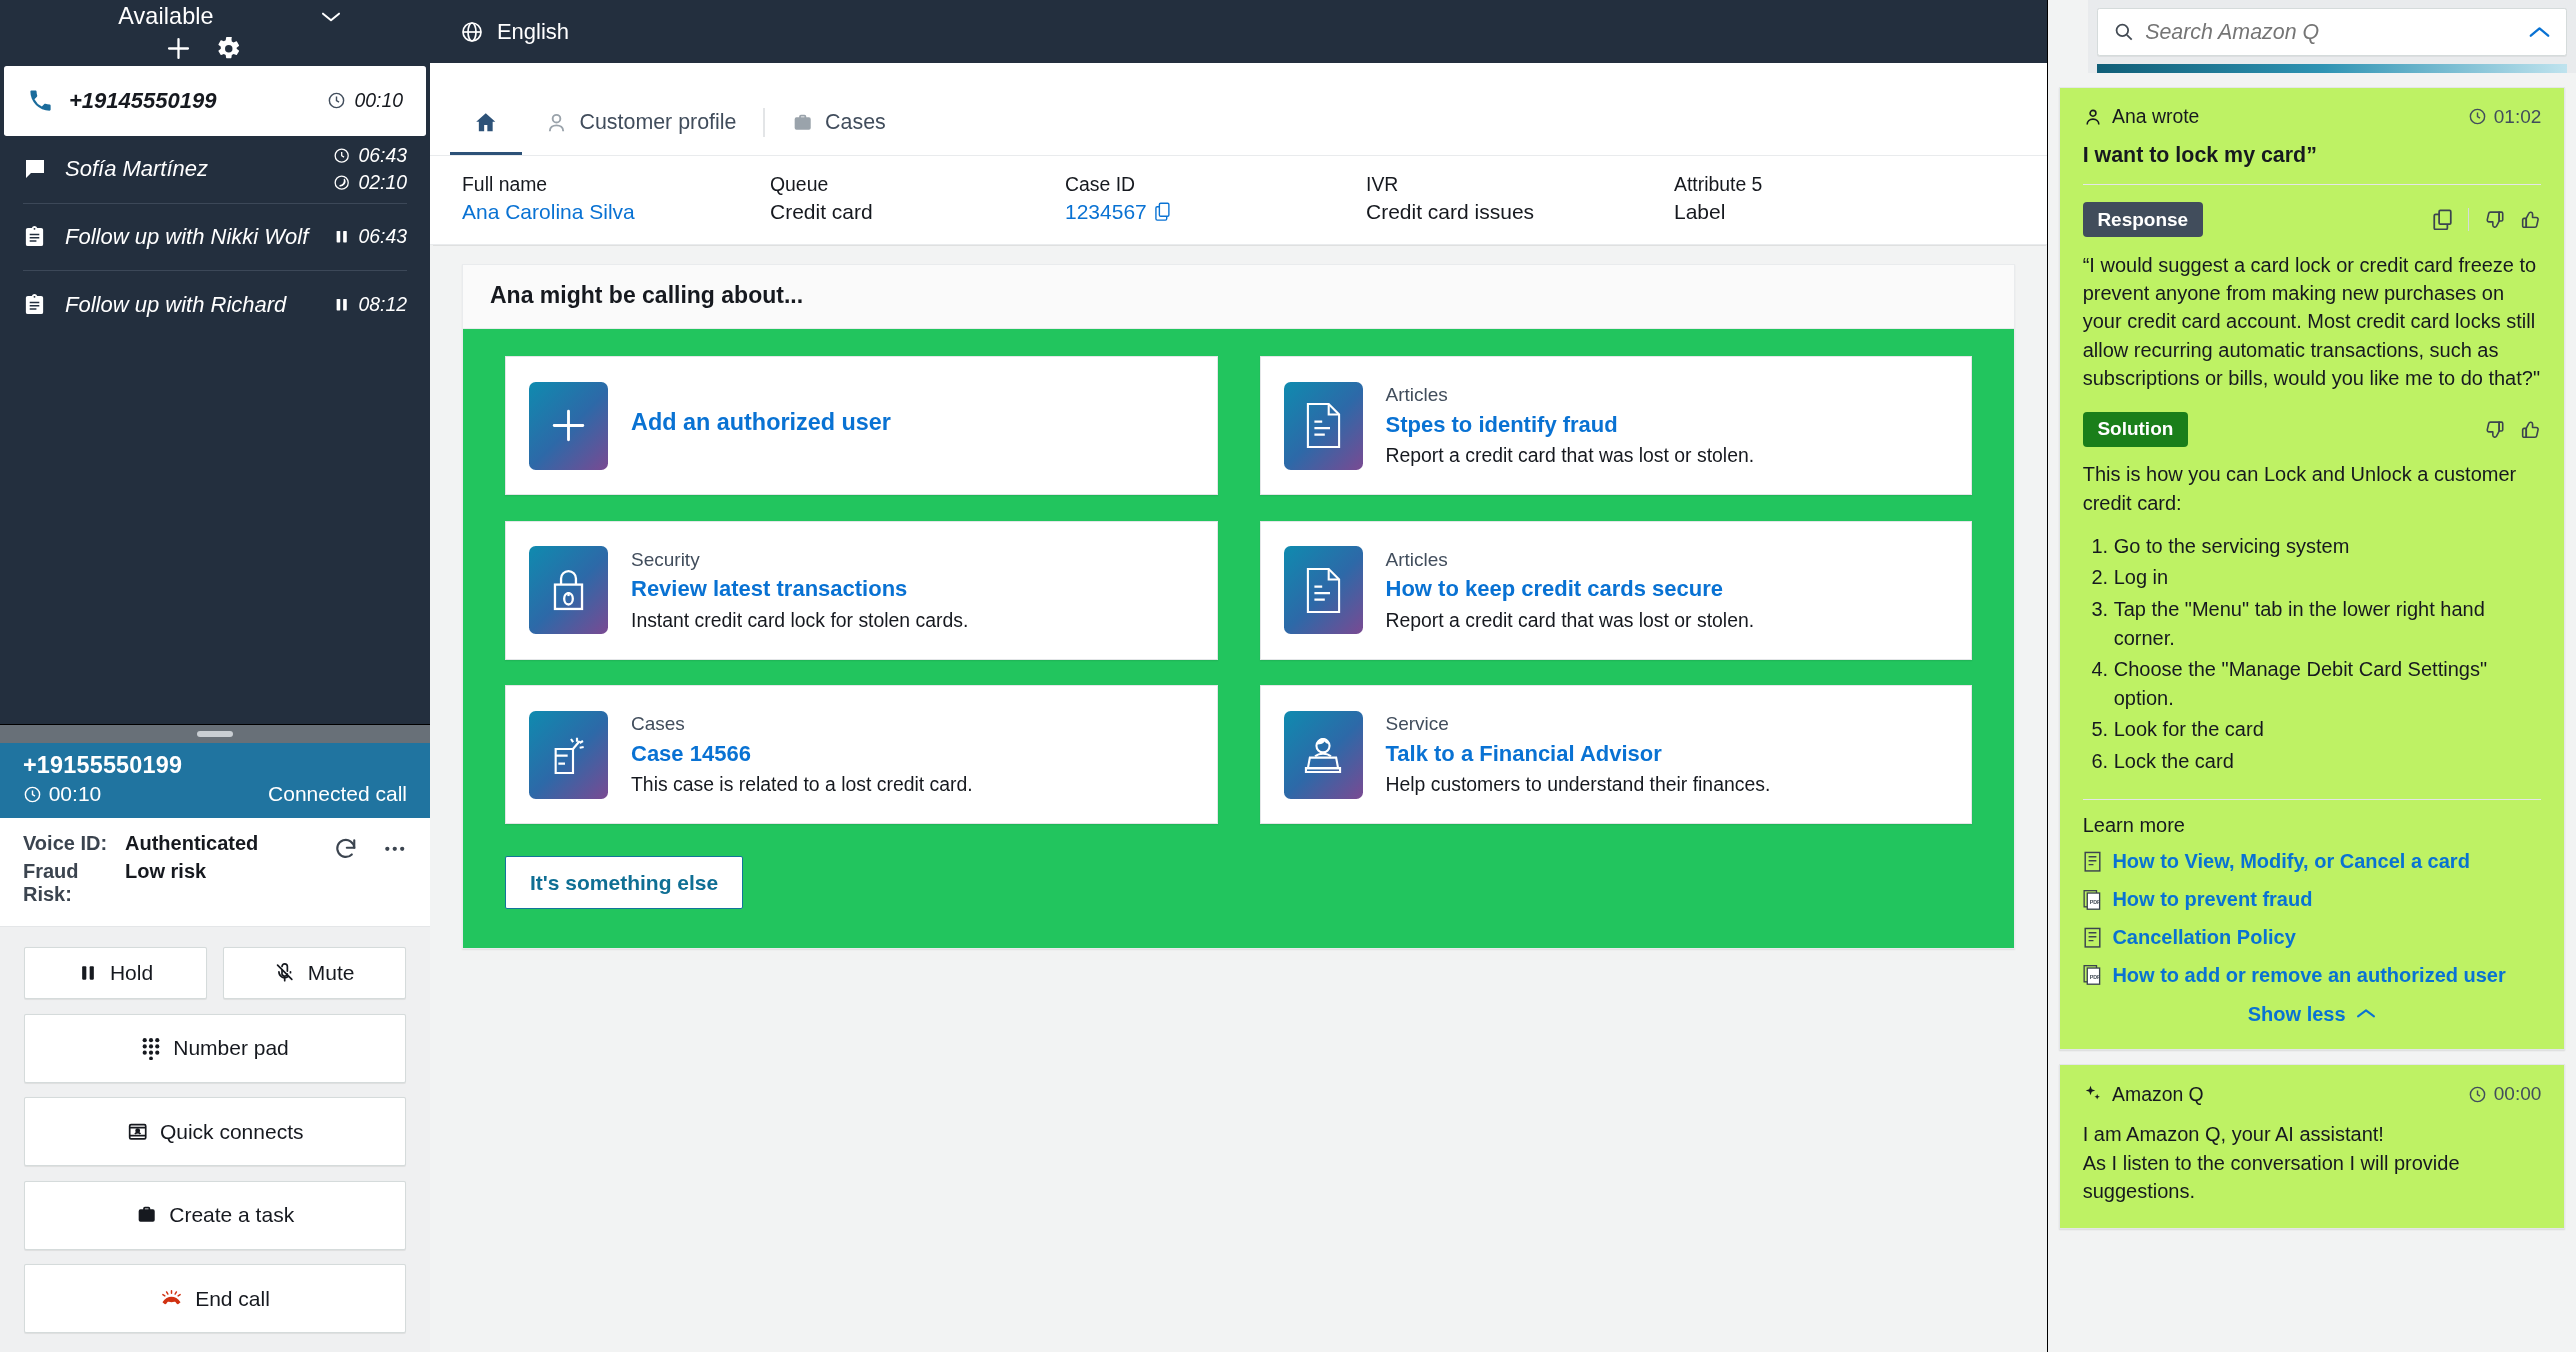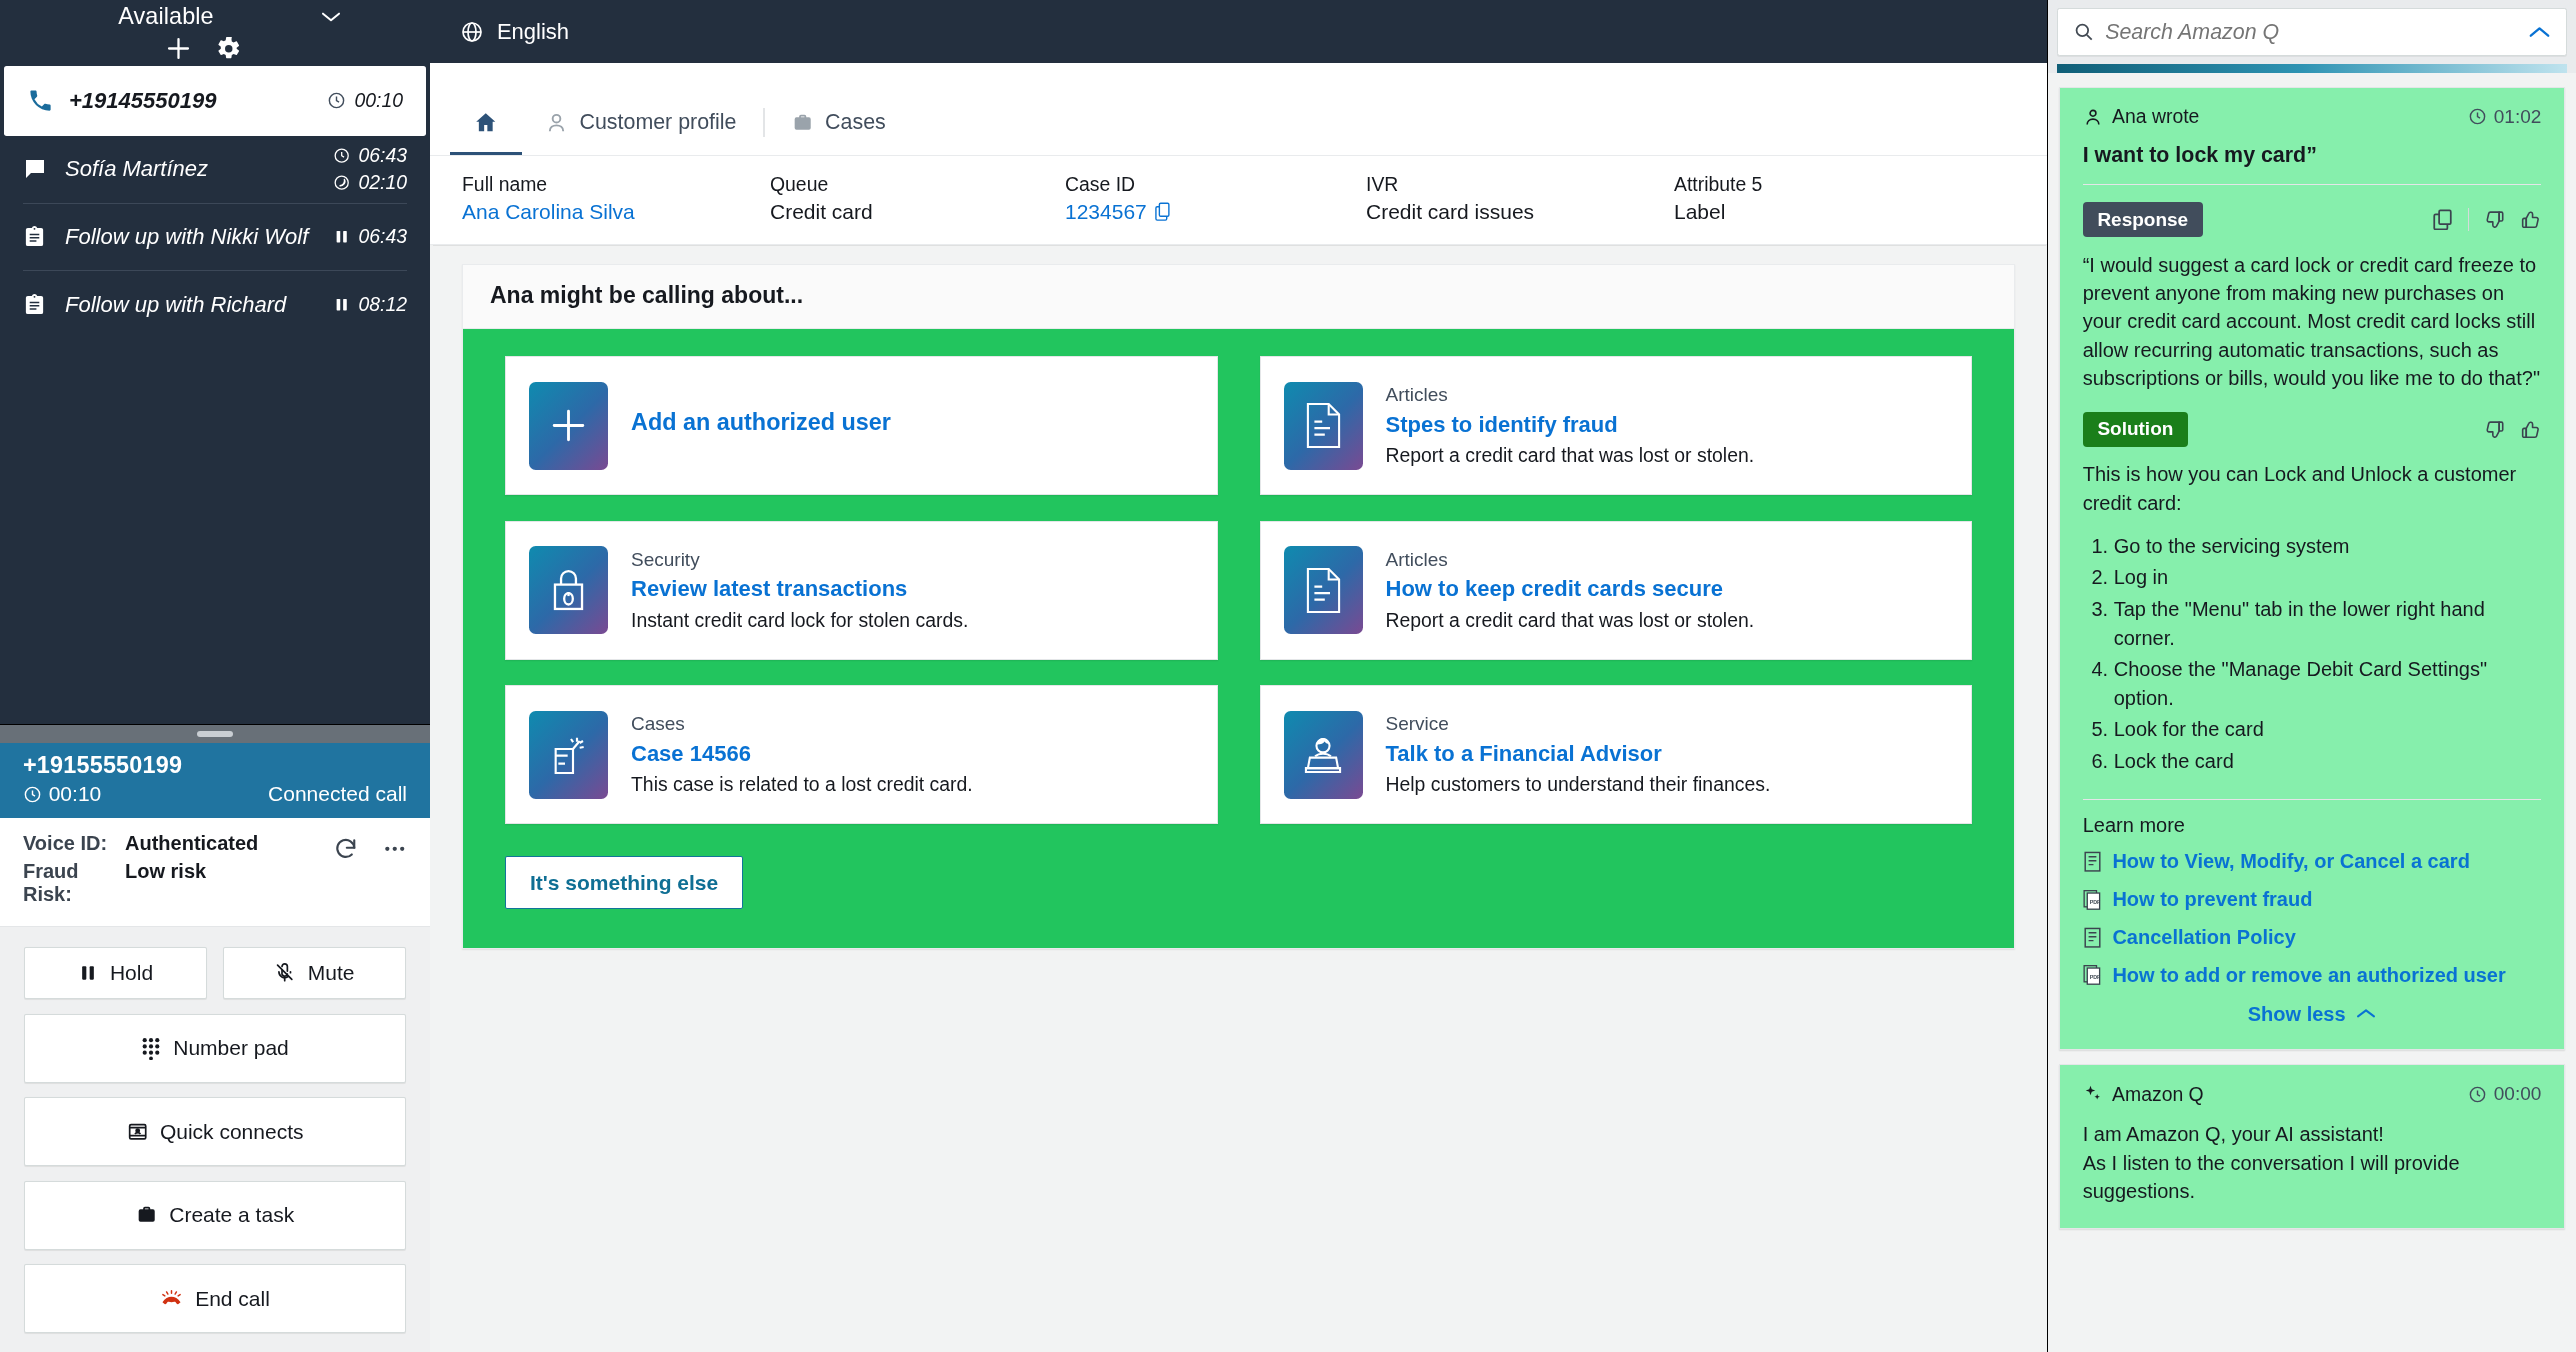--- a/index.html
+++ b/index.html
@@ -189,33 +189,33 @@
   }
 
   
   .qpanel {
     width: 529px; flex: 0 0 529px;
     background: #f2f3f3;
     display: flex; flex-direction: column;
     border-left: 1.3px solid #000;
     position: relative;
   }
-  .q-search-wrap { background: #e9ebed; padding: 8px 9.4px 0 9.4px; }
+  .q-search-wrap { background: #e9ebed; padding: 8px 9.4px 0 9.4px; margin-left: 40px; }
   .q-search {
     background: #fff; border: 0.7px solid #d5dbdb; border-radius: 2.7px;
     height: 48px; display: flex; align-items: center; gap: 10.7px;
     padding: 0 14.7px;
     box-shadow: 0 0.7px 0.7px rgba(0,0,0,.06);
   }
   .q-search-input { flex: 1; font-size: 21.4px; color: #9aa3ab; font-style: italic; border: none; outline: none; background: transparent; font-family: "Liberation Sans", sans-serif; }
   .q-accent { height: 9.4px; background: linear-gradient(90deg, #105e77 0%, #2e93b3 48%, #bfe3ee 100%); margin-top: 8px; }
 
   .q-scroll { flex: 1; padding: 13.4px 10.7px 0 10.7px; overflow: hidden; }
   .q-card {
-    background: #86efac; border: 0.7px solid #e4e6e8;
+    background: #bef264; border: 0.7px solid #e4e6e8;
     box-shadow: 0 0.7px 1.3px rgba(0,0,0,.10);
     padding: 17.4px 23px 23px 23px;
   }
   .q-card + .q-card { margin-top: 14.7px; }
   .q-card-head { display: flex; align-items: center; justify-content: space-between; margin-bottom: 14.7px; }
   .q-who { display: flex; align-items: center; gap: 9.4px; font-size: 19.4px; color: #16191f; }
   .q-time { display: flex; align-items: center; gap: 6.7px; font-size: 19px; color: #414d5c; }
   .q-quote { font-size: 21.4px; font-weight: 700; color: #16191f; margin-bottom: 16px; }
   .q-hr { height: 0.7px; background: #e4e6e8; margin: 0 0 17.4px 0; }
   .q-badge-row { display: flex; align-items: center; justify-content: space-between; margin-bottom: 13.4px; }

